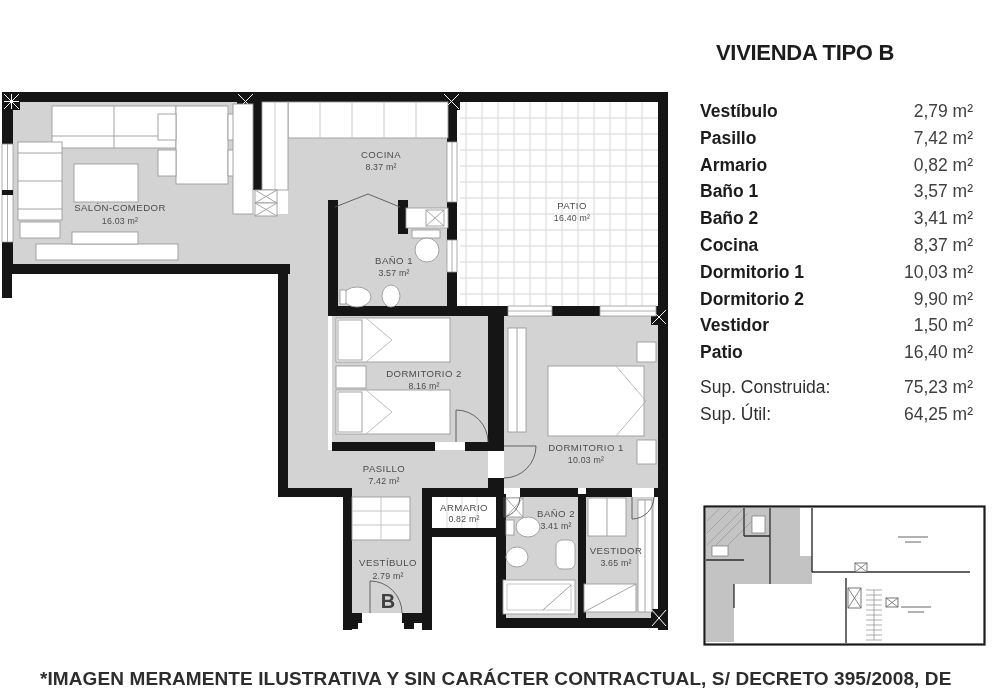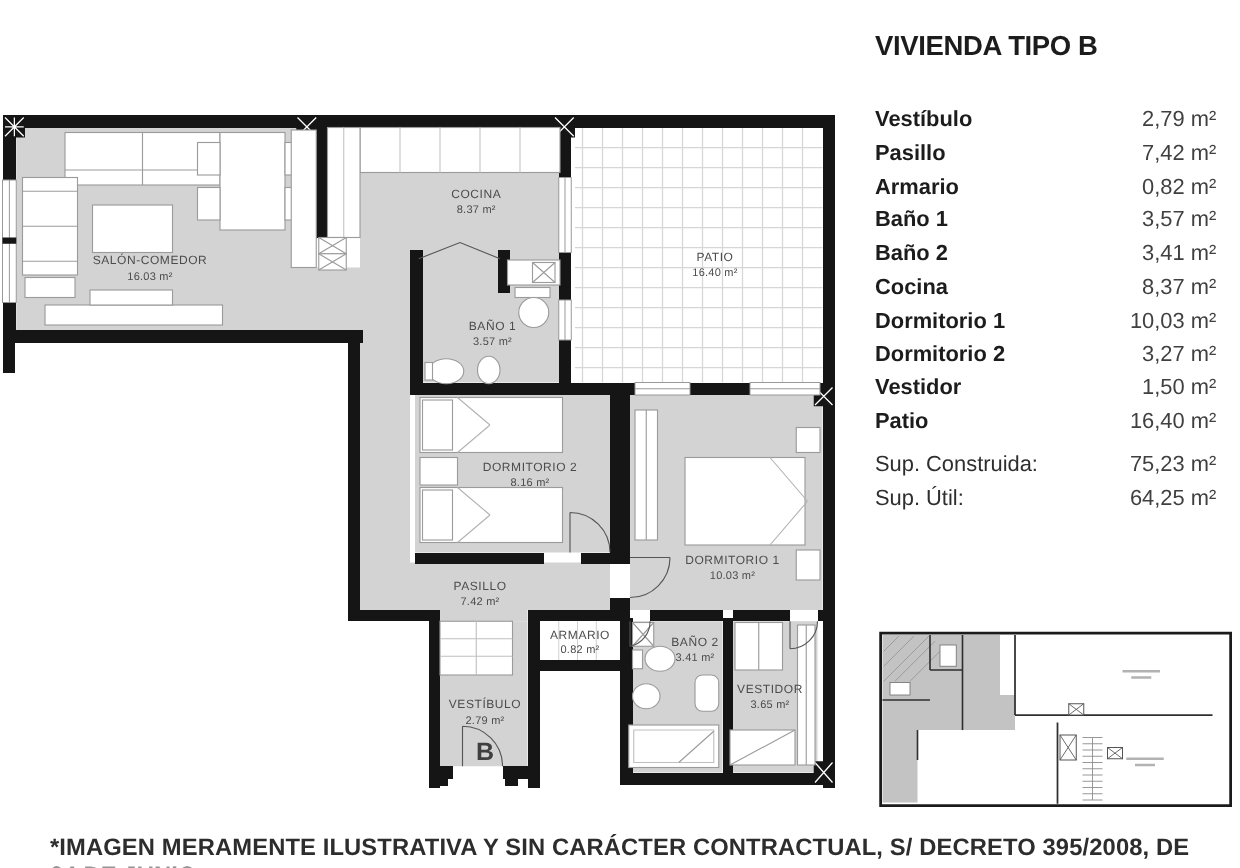--- a/index.html
+++ b/index.html
@@ -6,21 +6,21 @@
   body{
     width:992px;height:694px;position:relative;overflow:hidden;
     background:#ffffff;font-family:"Liberation Sans",sans-serif;
   }
   #plan-svg{position:absolute;left:0;top:0}
   .rn{font-size:9.6px;fill:#4c4c4c;letter-spacing:.45px;text-anchor:middle;font-family:"Liberation Sans",sans-serif}
   .ra{font-size:8.8px;fill:#4c4c4c;letter-spacing:.2px;text-anchor:middle;font-family:"Liberation Sans",sans-serif}
   .unit-letter{font-size:20px;fill:#3f3f3f;font-weight:700;text-anchor:middle;font-family:"Liberation Sans",sans-serif}
 
   .panel{position:absolute;left:700px;top:24px;width:273px;color:#1c1c1c}
-  .panel .title{font-size:22px;font-weight:700;letter-spacing:-.3px;line-height:26px;margin:0}
+  .panel .title{font-size:22px;font-weight:700;letter-spacing:-.3px;line-height:26px;margin:16px}
   .panel .rows{margin-top:34px}
   .row{display:flex;justify-content:space-between;align-items:flex-start;
        font-size:17.5px;line-height:23px;margin-bottom:3.8px}
   .row .lbl{font-weight:700;max-width:172px}
   .row .val{font-weight:400;color:#404040;white-space:nowrap}
   .summary{margin-top:12px}
   .summary .lbl{font-weight:400;color:#2e2e2e}
 
   .footer{position:absolute;left:40px;top:668px;width:930px;
           font-size:19px;font-weight:700;color:#2d2d2d;letter-spacing:.1px}
@@ -315,21 +315,21 @@
     <div class="row">
       <span class="lbl">Cocina</span>
       <span class="val">8,37 m²</span>
     </div>
     <div class="row">
       <span class="lbl">Dormitorio 1</span>
       <span class="val">10,03 m²</span>
     </div>
     <div class="row">
       <span class="lbl">Dormitorio 2</span>
-      <span class="val">3,27 m²</span>
+      <span class="val">9,90 m²</span>
     </div>
     <div class="row">
       <span class="lbl">Vestidor</span>
       <span class="val">1,50 m²</span>
     </div>
     <div class="row">
       <span class="lbl">Patio</span>
       <span class="val">16,40 m²</span>
     </div>
     <div class="summary">

